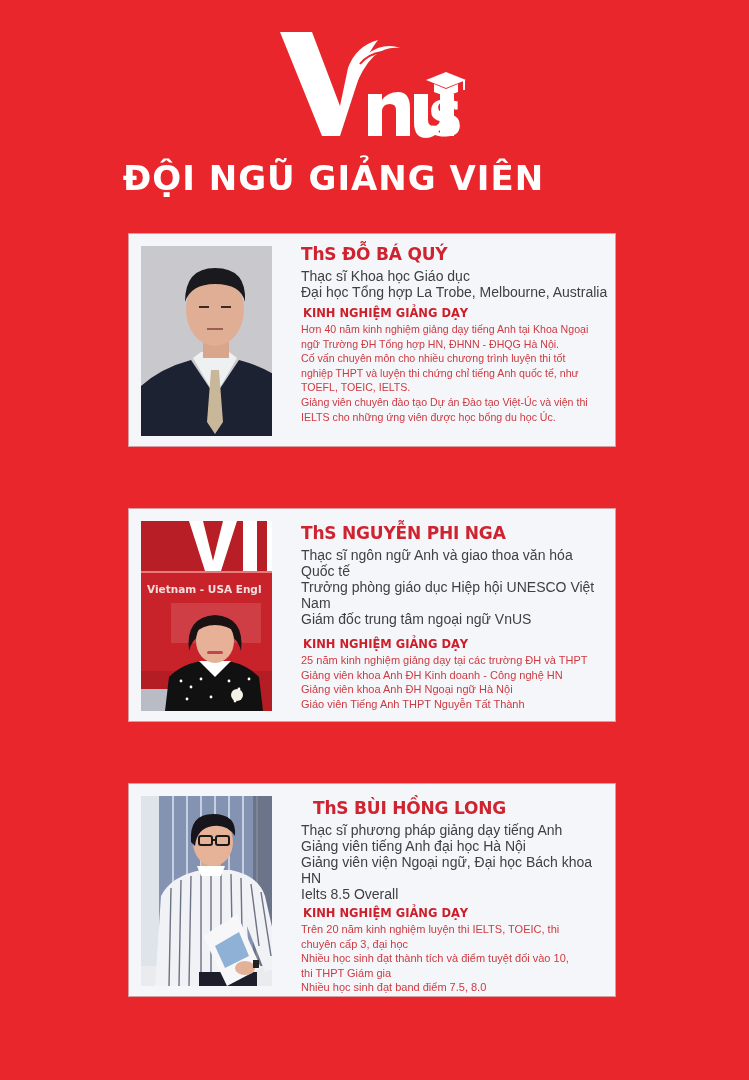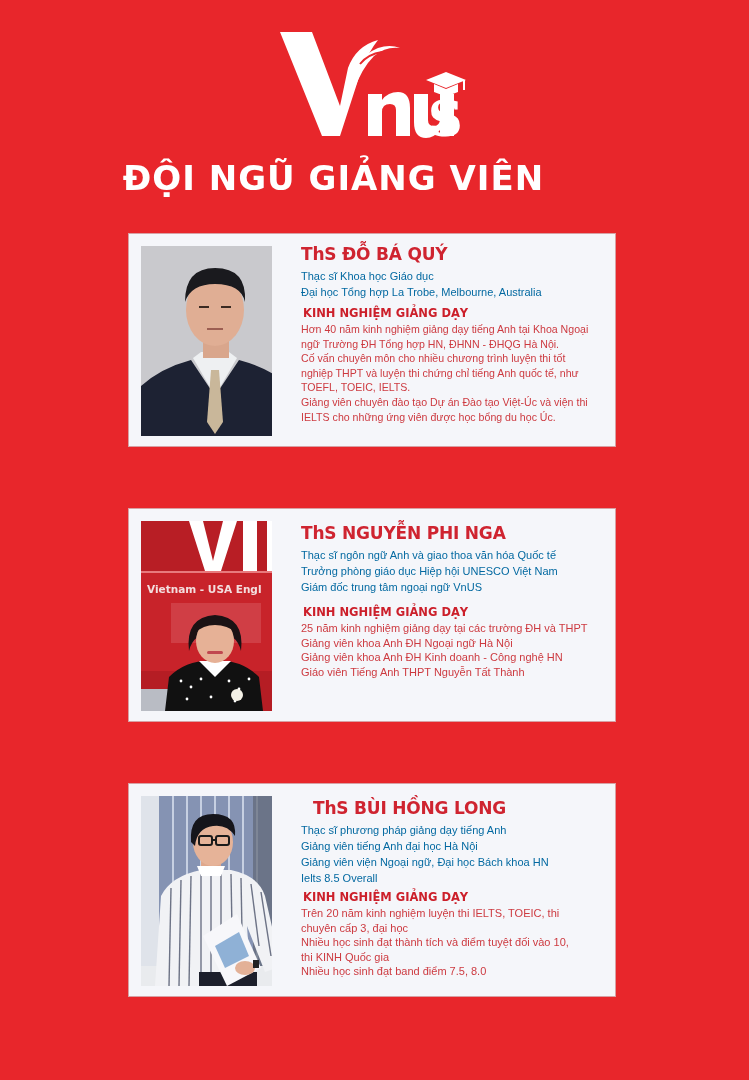--- a/index.html
+++ b/index.html
@@ -27,21 +27,21 @@
     overflow: hidden;
   }
   .card .info {
     position: absolute; left: 172px; top: 10px; right: 6px;
     color: #d2343b;
   }
   .name {
     font-weight: bold; font-size: 17px; color: #cf2430; margin: 0 0 4px 0;
     font-family: "DejaVu Sans", sans-serif; letter-spacing: -0.2px;
   }
-  .degree-line { font-size: 11px; line-height: 16px; color: #0369a1; }
+  .degree-line { font-size: 14px; line-height: 16px; color: #404040; }
   .section-heading {
     font-weight: bold; font-size: 11.5px; color: #cc1f2a; margin: 6px 0 2px 2px;
     font-family: "DejaVu Sans", sans-serif;
   }
   .exp-line { font-size: 10.6px; line-height: 14.6px; color: #cd3a40; }
   .exp-line.lg { font-size: 11px; line-height: 14.6px; }
 </style>
 </head>
 <body>
 
@@ -144,22 +144,22 @@
       <rect x="66" y="130" width="16" height="3" rx="1.5" fill="#c0474f"></rect>
     </svg>
   </div>
   <div class="info" style="top:14px;">
     <div class="name">ThS NGUYỄN PHI NGA</div>
     <div class="degree-line">Thạc sĩ ngôn ngữ Anh và giao thoa văn hóa Quốc tế</div>
     <div class="degree-line">Trưởng phòng giáo dục Hiệp hội UNESCO Việt Nam</div>
     <div class="degree-line">Giám đốc trung tâm ngoại ngữ VnUS</div>
     <div class="section-heading" style="margin-top:10px;">KINH NGHIỆM GIẢNG DẠY</div>
     <div class="exp-line lg">25 năm kinh nghiệm giảng dạy tại các trường ĐH và THPT</div>
+    <div class="exp-line lg">Giảng viên khoa Anh ĐH Kinh doanh - Công nghệ HN</div>
     <div class="exp-line lg">Giảng viên khoa Anh ĐH Ngoại ngữ Hà Nội</div>
-    <div class="exp-line lg">Giảng viên khoa Anh ĐH Kinh doanh - Công nghệ HN</div>
     <div class="exp-line lg">Giáo viên Tiếng Anh THPT Nguyễn Tất Thành</div>
   </div>
 </div>
 
 <div class="card" style="top:783px;">
   <div class="photo">
     <svg width="149" height="190" viewBox="0 0 149 190">
       <rect width="149" height="190" fill="#dfe3ea"></rect>
       <rect x="18" y="0" width="120" height="170" fill="#8593b3"></rect>
       <g stroke="#c7d0e2" stroke-width="2">
@@ -209,16 +209,16 @@
   <div class="info" style="top:14px;">
     <div class="name" style="margin-left:12px;">ThS BÙI HỒNG LONG</div>
     <div class="degree-line">Thạc sĩ phương pháp giảng dạy tiếng Anh</div>
     <div class="degree-line">Giảng viên tiếng Anh đại học Hà Nội</div>
     <div class="degree-line">Giảng viên viện Ngoại ngữ, Đại học Bách khoa HN</div>
     <div class="degree-line">Ielts 8.5 Overall</div>
     <div class="section-heading" style="margin-top:4px;">KINH NGHIỆM GIẢNG DẠY</div>
     <div class="exp-line lg">Trên 20 năm kinh nghiệm luyện thi IELTS, TOEIC, thi</div>
     <div class="exp-line lg">chuyên cấp 3, đại học</div>
     <div class="exp-line lg">Nhiều học sinh đạt thành tích và điểm tuyệt đối vào 10,</div>
-    <div class="exp-line lg">thi KINH Quốc gia</div>
+    <div class="exp-line lg">thi THPT Giám gia</div>
     <div class="exp-line lg">Nhiều học sinh đạt band điểm 7.5, 8.0</div>
   </div>
 </div>
 
 </body></html>

